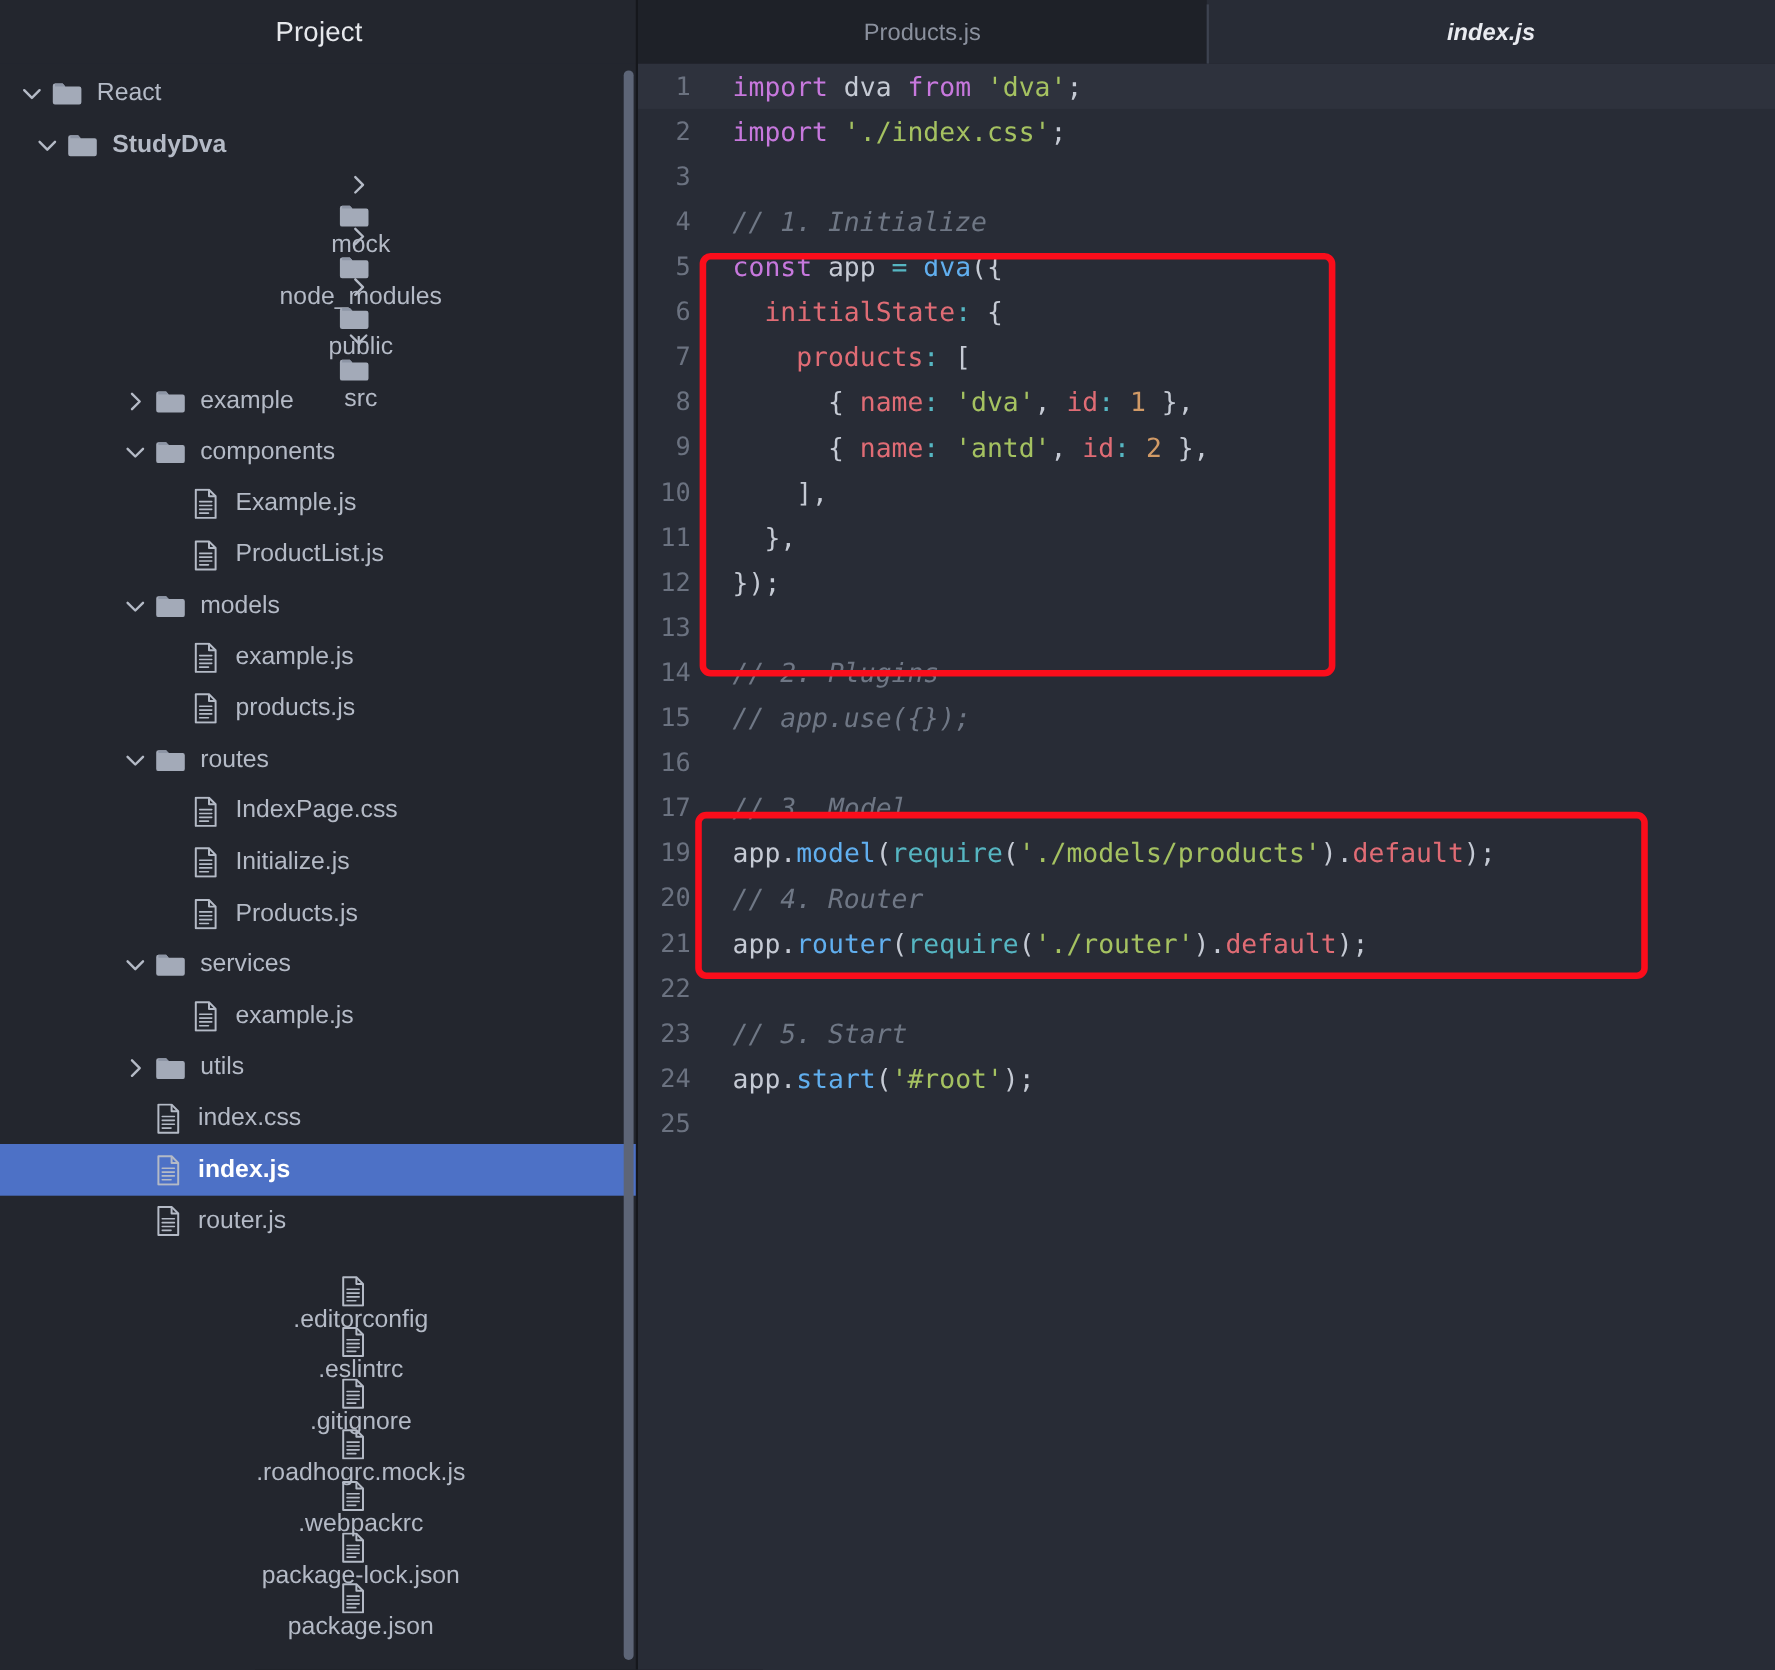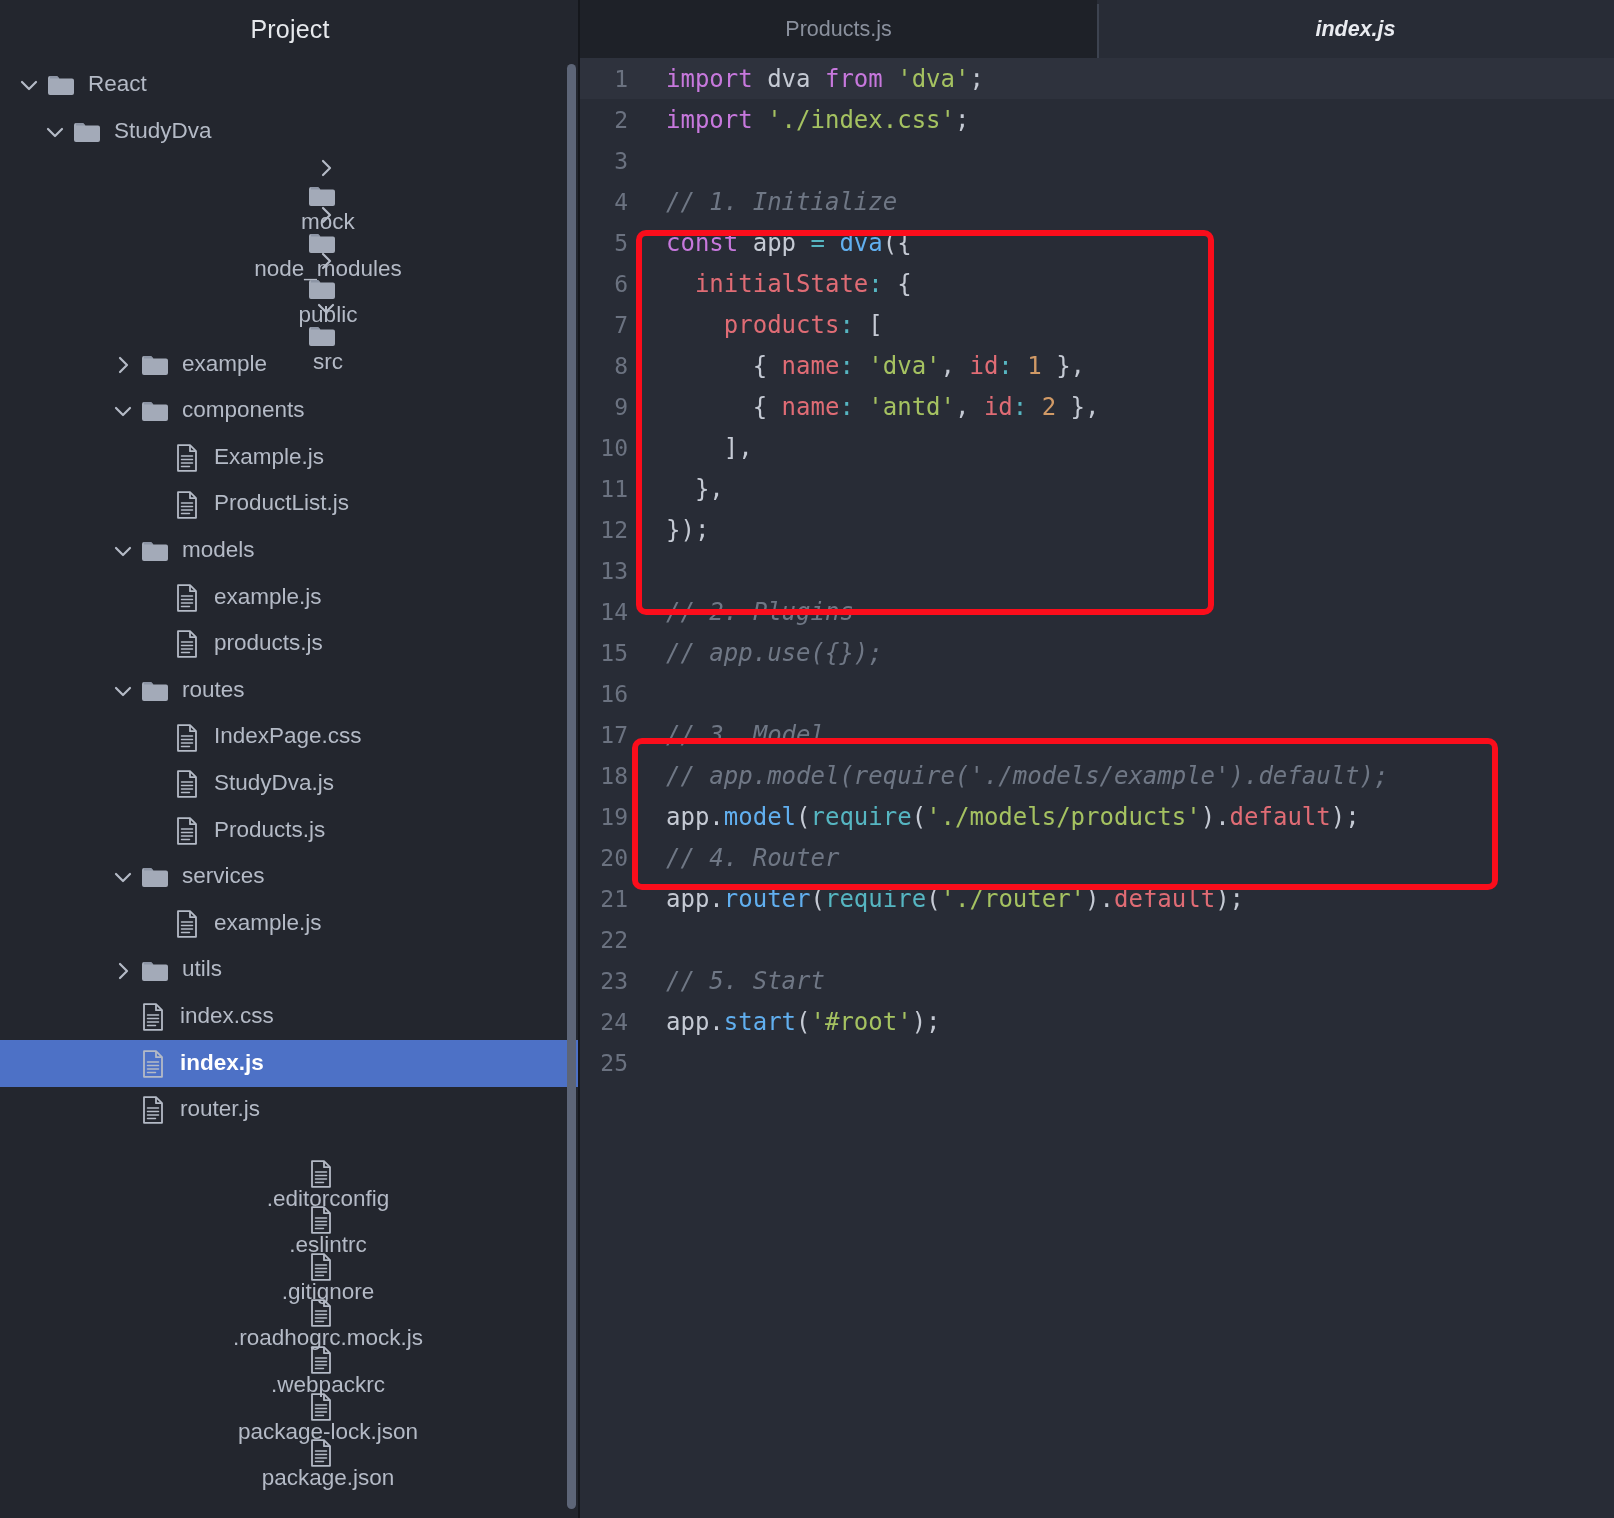--- a/index.html
+++ b/index.html
@@ -73,21 +73,21 @@
   }
   .ficon {
     width: 26px; height: 30px; flex:0 0 26px;
     margin-right: 14px;
     display:inline-flex; align-items:center; justify-content:center;
   }
   .rowlabel { line-height: 1; padding-bottom: 2px; }
 
   
   .d0 { padding-left: 16px; }
-  .d1 { padding-left: 42px; }
+  .d1 { padding-left: 30px; font-weight: bold; }
   .d2 { padding-left: 76px; flex-direction: column; }
   .d3 { padding-left: 110px; }
   .d4 { padding-left: 144px; }
 
   #sidebar-scrollbar {
     position: absolute;
     top: 64px;
     left: 567px;
     width: 9px;
     height: 1445px;
@@ -396,21 +396,21 @@
         </div>
         <div class="row d4">
           <span class="chev none"></span>
           <span class="ficon">
             <svg width="24" height="28" viewBox="0 0 24 28">
               <path d="M3 1.2 h12 l6 6 v19.6 h-18 Z" fill="none" stroke="#b4bac6" stroke-width="1.8" stroke-linejoin="round"></path>
               <path d="M15 1.2 v6 h6" fill="none" stroke="#b4bac6" stroke-width="1.8" stroke-linejoin="round"></path>
               <path d="M6.5 12 h11 M6.5 15.5 h11 M6.5 19 h11 M6.5 22.5 h8" stroke="#b4bac6" stroke-width="1.5" stroke-linecap="round"></path>
             </svg>
           </span>
-          <span class="rowlabel">StudyDva.js</span>
+          <span class="rowlabel">Initialize.js</span>
         </div>
         <div class="row d4">
           <span class="chev none"></span>
           <span class="ficon">
             <svg width="24" height="28" viewBox="0 0 24 28">
               <path d="M3 1.2 h12 l6 6 v19.6 h-18 Z" fill="none" stroke="#b4bac6" stroke-width="1.8" stroke-linejoin="round"></path>
               <path d="M15 1.2 v6 h6" fill="none" stroke="#b4bac6" stroke-width="1.8" stroke-linejoin="round"></path>
               <path d="M6.5 12 h11 M6.5 15.5 h11 M6.5 19 h11 M6.5 22.5 h8" stroke="#b4bac6" stroke-width="1.5" stroke-linecap="round"></path>
             </svg>
           </span>
@@ -586,21 +586,20 @@
         <div class="cline"><span class="gutter">8</span><span class="ctext"><span class="pun">      { </span><span class="prop">name</span><span class="op">:</span><span class="pun"> </span><span class="str">'dva'</span><span class="pun">, </span><span class="prop">id</span><span class="op">:</span><span class="pun"> </span><span class="num">1</span><span class="pun"> },</span></span></div>
         <div class="cline"><span class="gutter">9</span><span class="ctext"><span class="pun">      { </span><span class="prop">name</span><span class="op">:</span><span class="pun"> </span><span class="str">'antd'</span><span class="pun">, </span><span class="prop">id</span><span class="op">:</span><span class="pun"> </span><span class="num">2</span><span class="pun"> },</span></span></div>
         <div class="cline"><span class="gutter">10</span><span class="ctext"><span class="pun">    ],</span></span></div>
         <div class="cline"><span class="gutter">11</span><span class="ctext"><span class="pun">  },</span></span></div>
         <div class="cline"><span class="gutter">12</span><span class="ctext"><span class="pun">});</span></span></div>
         <div class="cline"><span class="gutter">13</span><span class="ctext"></span></div>
         <div class="cline"><span class="gutter">14</span><span class="ctext"><span class="cmt">// 2. Plugins</span></span></div>
         <div class="cline"><span class="gutter">15</span><span class="ctext"><span class="cmt">// app.use({});</span></span></div>
         <div class="cline"><span class="gutter">16</span><span class="ctext"></span></div>
         <div class="cline"><span class="gutter">17</span><span class="ctext"><span class="cmt">// 3. Model</span></span></div>
-        <div class="cline"><span class="gutter">18</span><span class="ctext"><span class="cmt">// app.model(require('./models/example').default);</span></span></div>
         <div class="cline"><span class="gutter">19</span><span class="ctext"><span class="id">app</span><span class="pun">.</span><span class="fn">model</span><span class="pun">(</span><span class="call">require</span><span class="pun">(</span><span class="str">'./models/products'</span><span class="pun">)</span><span class="pun">.</span><span class="prop">default</span><span class="pun">);</span></span></div>
         <div class="cline"><span class="gutter">20</span><span class="ctext"><span class="cmt">// 4. Router</span></span></div>
         <div class="cline"><span class="gutter">21</span><span class="ctext"><span class="id">app</span><span class="pun">.</span><span class="fn">router</span><span class="pun">(</span><span class="call">require</span><span class="pun">(</span><span class="str">'./router'</span><span class="pun">)</span><span class="pun">.</span><span class="prop">default</span><span class="pun">);</span></span></div>
         <div class="cline"><span class="gutter">22</span><span class="ctext"></span></div>
         <div class="cline"><span class="gutter">23</span><span class="ctext"><span class="cmt">// 5. Start</span></span></div>
         <div class="cline"><span class="gutter">24</span><span class="ctext"><span class="id">app</span><span class="pun">.</span><span class="fn">start</span><span class="pun">(</span><span class="str">'#root'</span><span class="pun">);</span></span></div>
         <div class="cline"><span class="gutter">25</span><span class="ctext"></span></div>
         <div class="redbox" id="redbox-1"></div>
       <div class="redbox" id="redbox-2"></div>
     </div>

